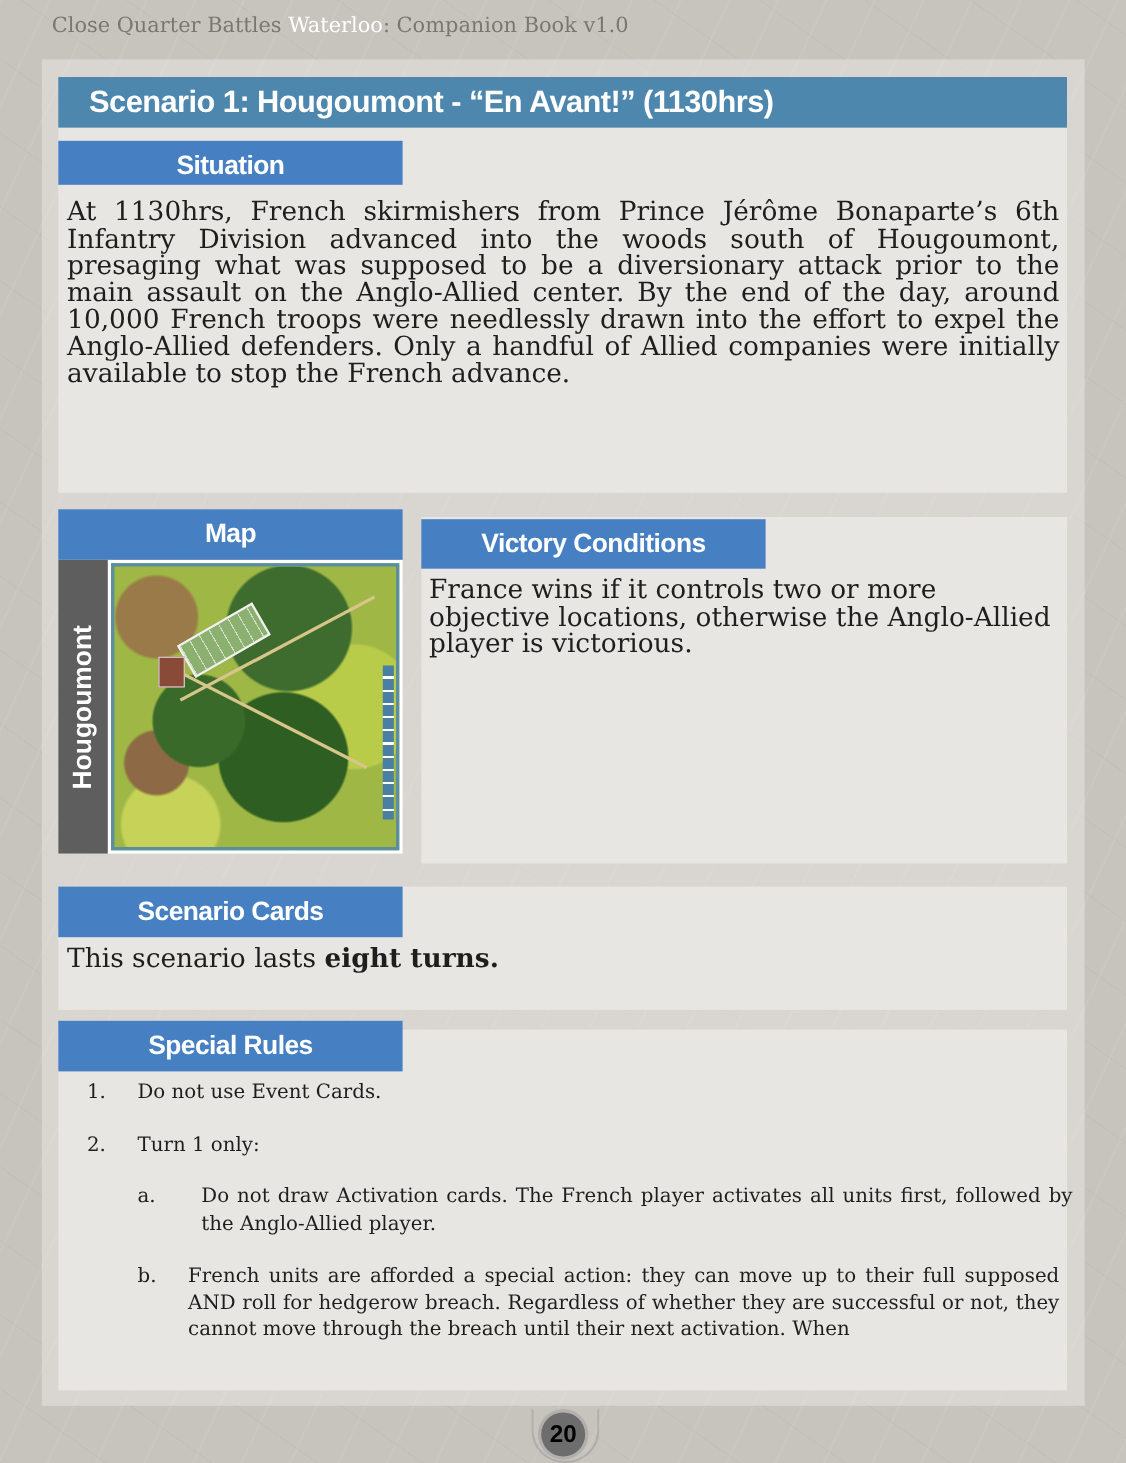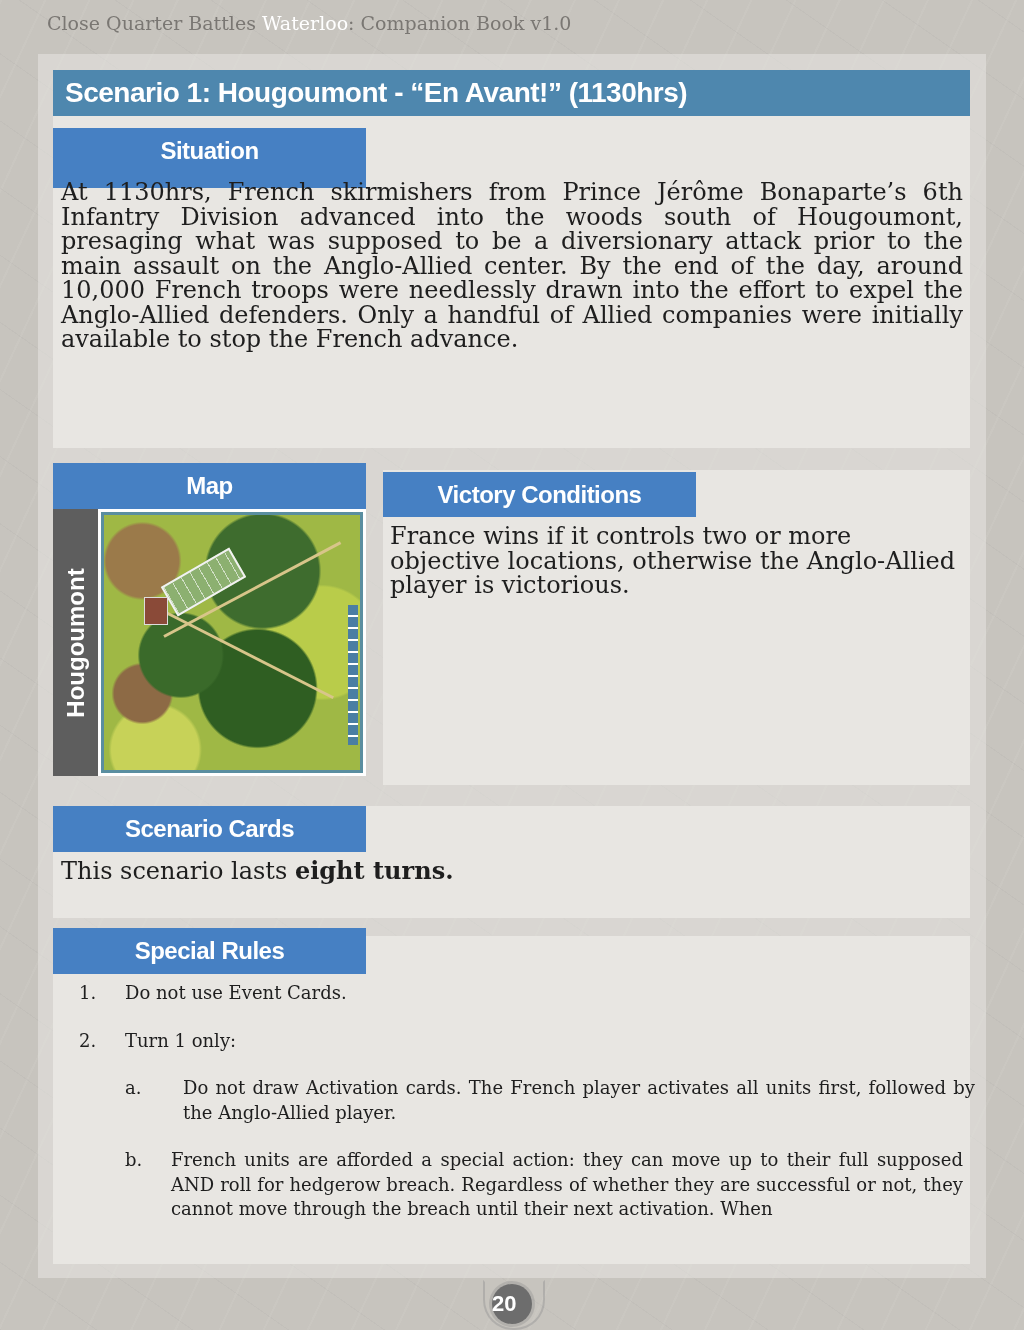--- a/index.html
+++ b/index.html
@@ -25,21 +25,21 @@
     background:rgba(232,230,226,0.55);
   }
   .panel {
     position:absolute; background:#e8e6e2;
   }
   .title-bar {
     position:absolute; left:53px; top:70px; width:917px; height:46px;
     background:#4e87ae;
     color:#fff; font-family:"Liberation Sans", sans-serif; font-weight:bold;
     font-size:28px; letter-spacing:-0.5px; line-height:46px;
-    padding-left:12px; box-sizing:border-box;
+    padding-left:28px; box-sizing:border-box;
     transform-origin:left center;
   }
   .sec-head {
     position:absolute; background:#4680c3; color:#fff;
     font-family:"Liberation Sans", sans-serif; font-weight:bold;
     font-size:24px; letter-spacing:-0.5px; text-align:center;
   }
   .body-text {
     position:absolute; font-family:"DejaVu Serif", serif;
     font-size:24px; line-height:24.5px; color:#1e1e1e;
@@ -96,23 +96,23 @@
   }
   .list {
     position:absolute; font-family:"DejaVu Serif", serif; font-size:18px;
     line-height:24.5px; color:#1e1e1e;
   }
   .li { position:absolute; }
   .li .num { position:absolute; left:0; }
   .li .txt { position:absolute; text-align:justify; }
   .page-num {
     position:absolute; left:492px; top:1284px; width:40px; height:40px;
-    border-radius:50%; background:#6d6d6d; color:#ffffff;
+    border-radius:50%; background:#6d6d6d; color:#000000;
     font-family:"Liberation Sans", sans-serif; font-weight:bold; font-size:22px;
-    text-align:left; line-height:40px;
+    text-align:center; line-height:40px;
     box-shadow:0 0 0 3px rgba(140,140,140,0.35);
   }
   .laurel {
     position:absolute; left:483px; top:1280px; width:58px; height:46px;
     border:2px solid rgba(150,150,150,0.45); border-top-color:transparent;
     border-radius:0 0 30px 30px;
   }
 </style>
 </head>
 <body>
@@ -121,21 +121,21 @@
 
 <div class="running-head">
   <span>Close Quarter Battles </span><span class="hl">Waterloo</span><span>: Companion Book v1.0</span>
 </div>
 
 <div class="frame"></div>
 
 <div class="panel" style="left:53px; top:116px; width:917px; height:332px;"></div>
 <div class="title-bar">Scenario 1: Hougoumont - “En Avant!” (1130hrs)</div>
 
-<div class="sec-head" style="left:53px; top:128px; width:313px; height:60px; line-height:46px;">Situation</div>
+<div class="sec-head" style="left:53px; top:128px; width:313px; height:40px; line-height:46px;">Situation</div>
 <div class="body-text" style="left:61px; top:180px; width:902px;">
   <p>At 1130hrs, French skirmishers from Prince Jérôme Bonaparte’s 6th Infantry Division advanced into the woods south of Hougoumont, presaging what was supposed to be a diversionary attack prior to the main assault on the Anglo-Allied center. By the end of the day, around 10,000 French troops were needlessly drawn into the effort to expel the Anglo-Allied defenders. Only a handful of Allied companies were initially available to stop the French advance.</p>
 </div>
 
 <div class="panel" style="left:383px; top:470px; width:587px; height:315px;"></div>
 <div class="sec-head" style="left:53px; top:463px; width:313px; height:46px; line-height:46px;">Map</div>
 <div class="map-box"></div>
 <div class="map-label">
   <span>Hougoumont</span>
 </div>

